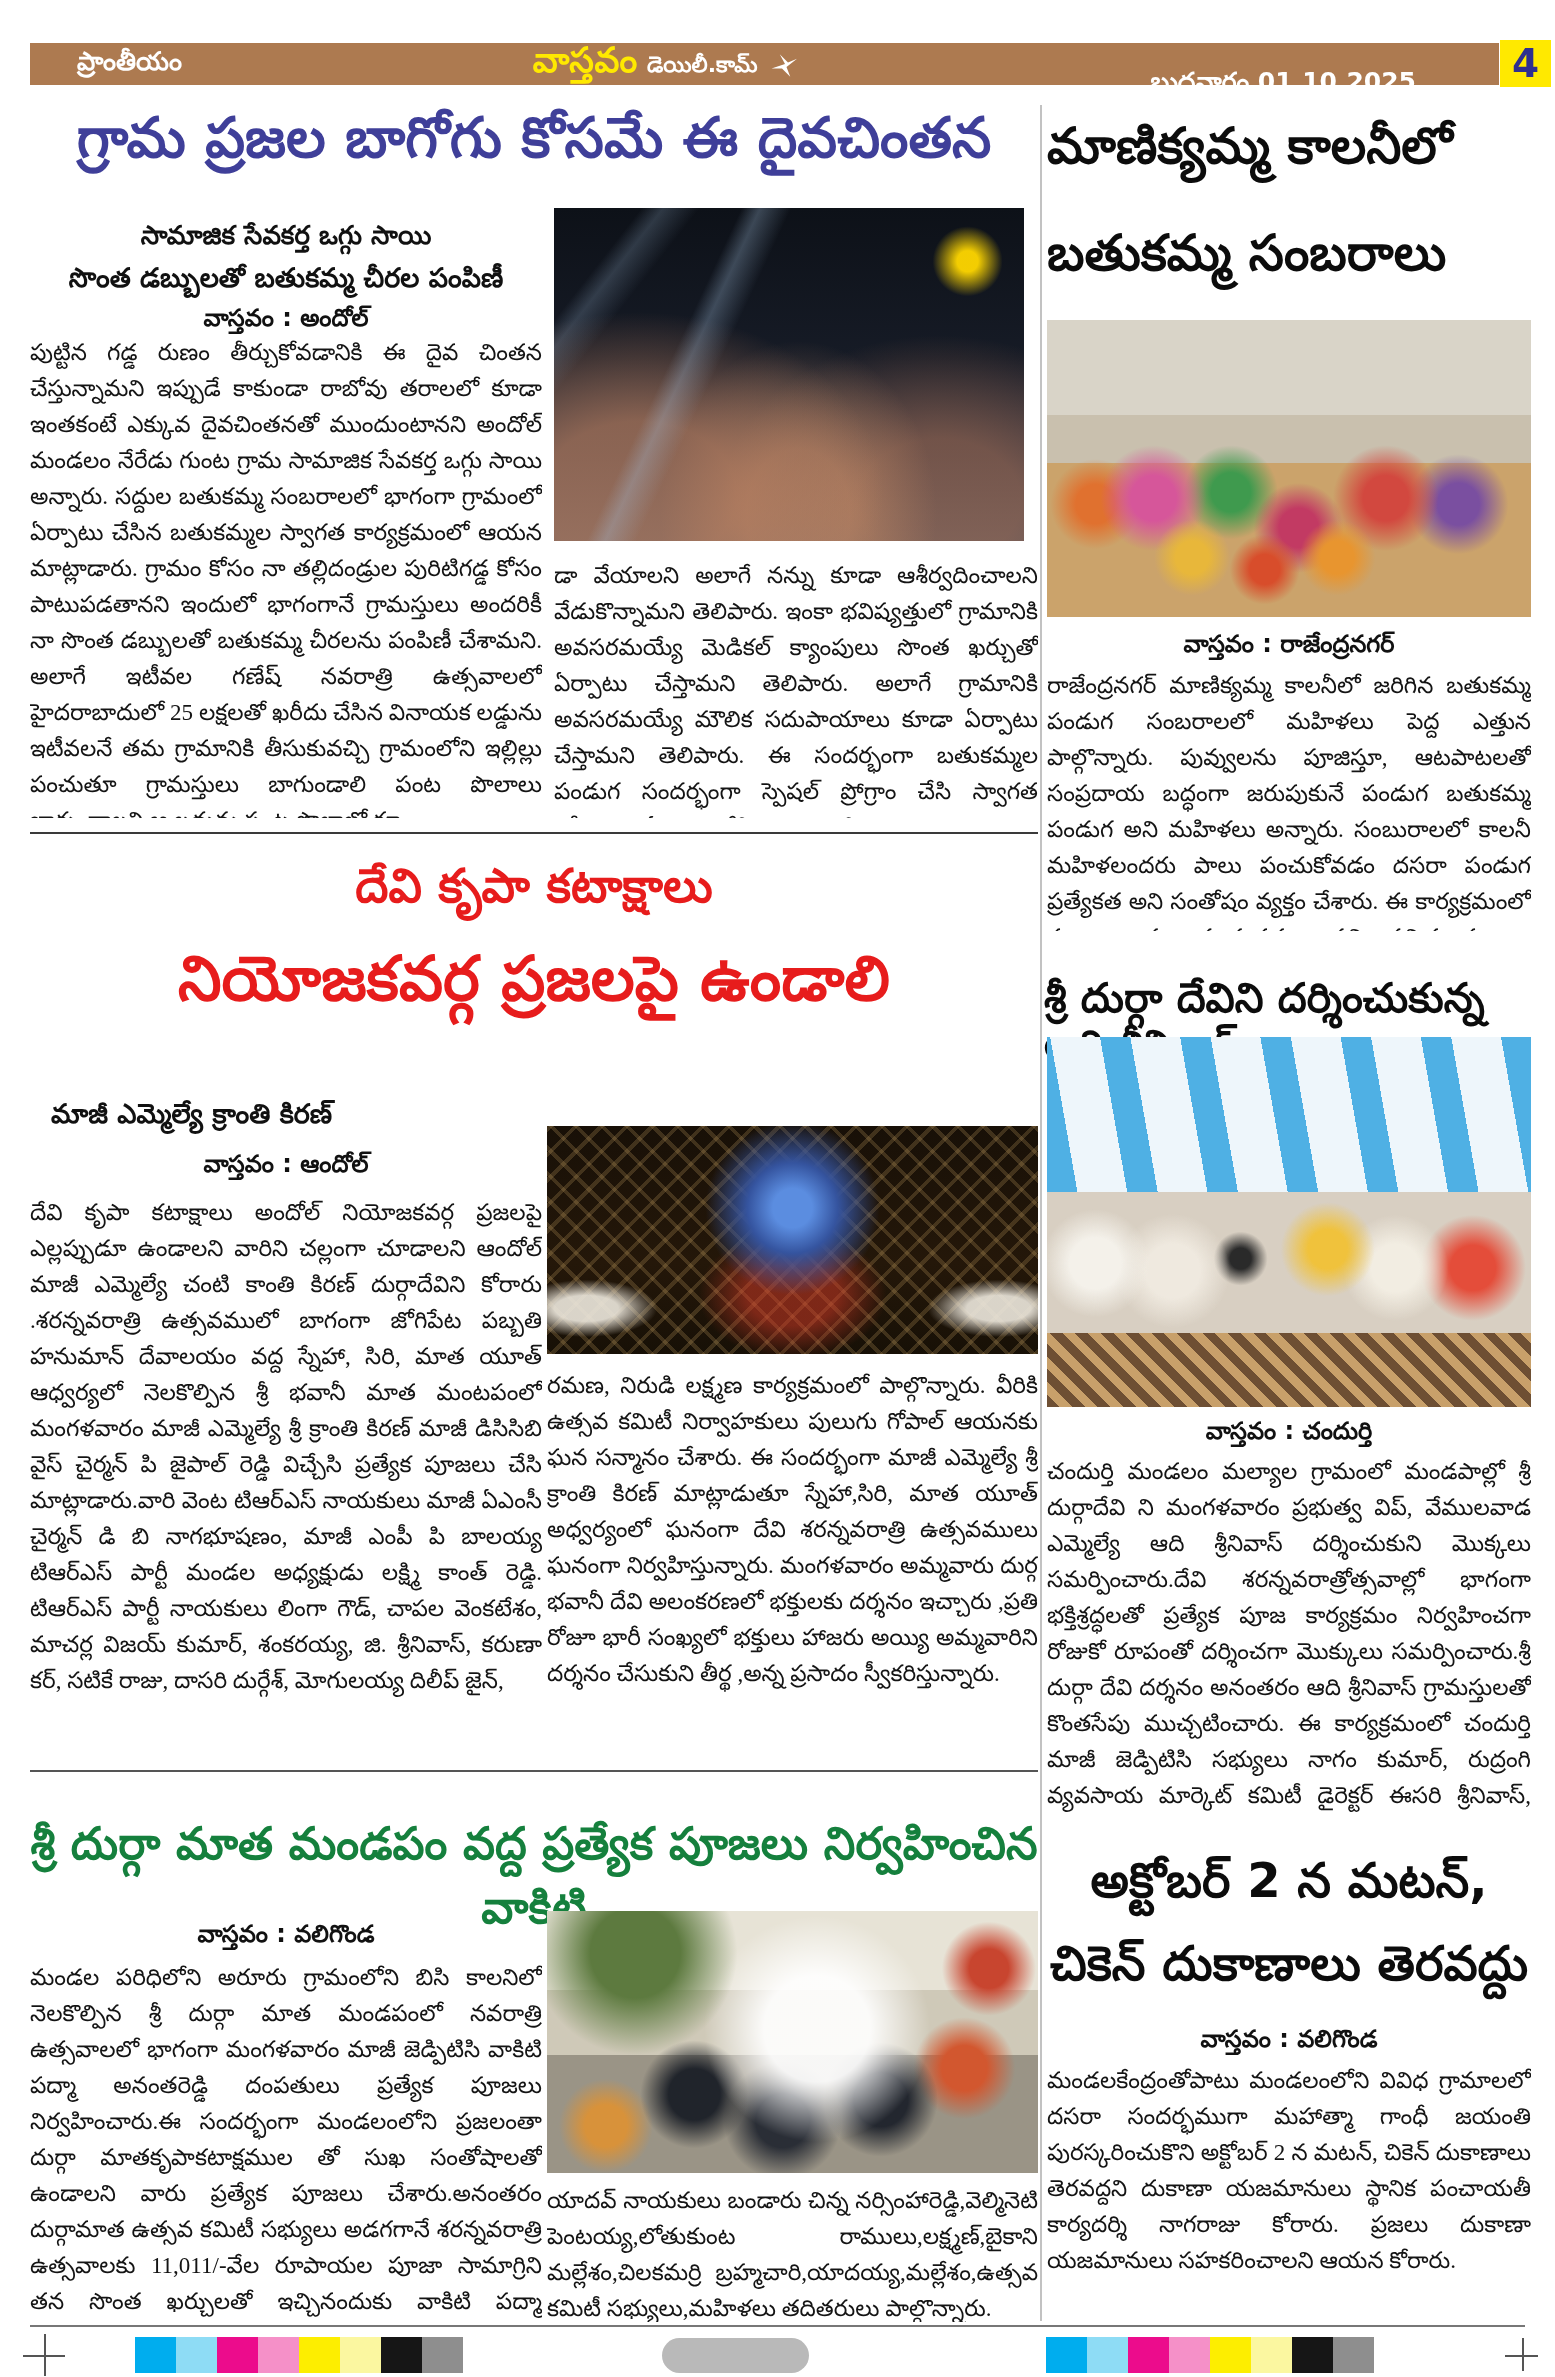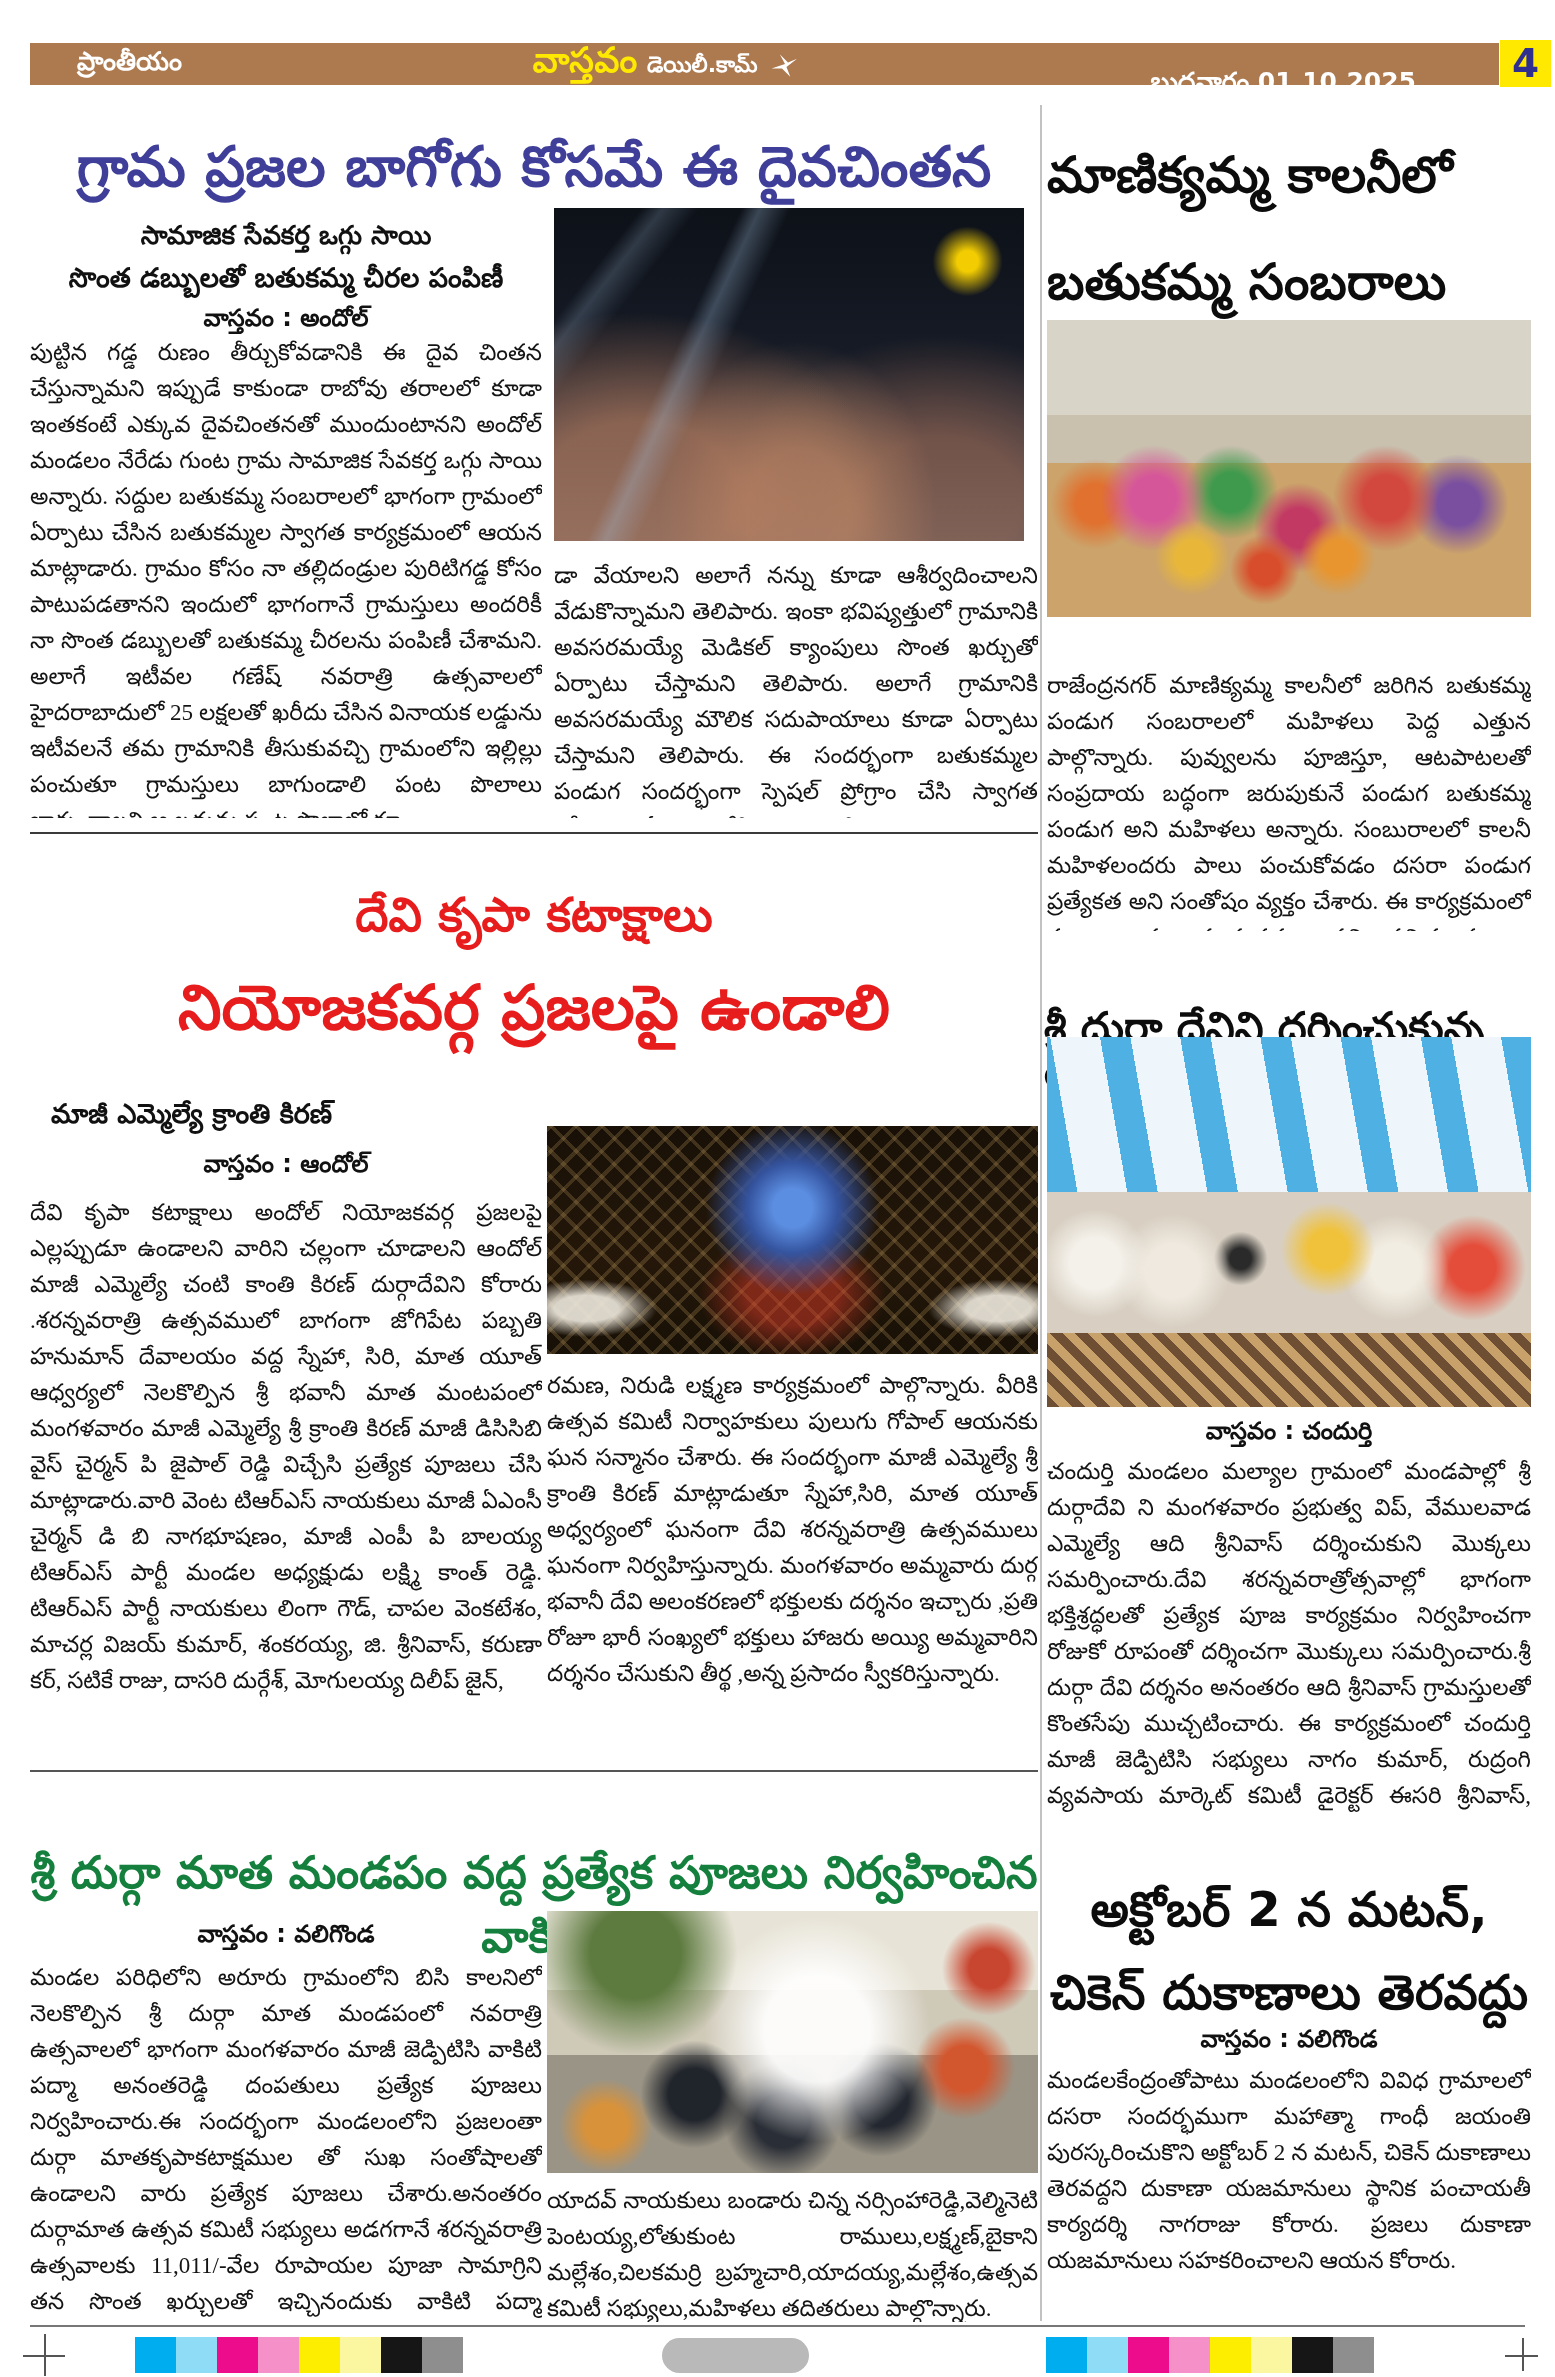--- a/index.html
+++ b/index.html
@@ -14,21 +14,21 @@
   .brand-group{display:flex;align-items:baseline;gap:9px;}
   .brand{color:#ffe900;font-size:35px;font-weight:bold;letter-spacing:0.8px;}
   .brand-suffix{color:#ffffff;font-size:22px;font-weight:bold;}
   .bird{width:33px;height:30px;align-self:center;}
   .date{margin-right:83px;color:#ffffff;font-size:25px;font-weight:bold;margin-top:40px;}
   .page-box{position:absolute;left:1500px;top:40px;width:51px;height:47px;background:#ffe900;
             display:flex;align-items:center;justify-content:center;}
   .page-box span{color:#2f2f8f;font-size:39px;font-weight:bold;font-family:"DejaVu Sans",sans-serif;}
 
   
-  .hl{font-family:"DejaVu Sans","Liberation Sans",sans-serif;font-weight:bold;position:absolute;margin-top:29px;}
+  .hl{font-family:"DejaVu Sans","Liberation Sans",sans-serif;font-weight:bold;position:absolute;}
   .center{text-align:center;}
   .body-text{position:absolute;font-size:23px;line-height:36px;text-align:justify;color:#141414;}
   .dateline{position:absolute;font-size:24px;font-weight:bold;text-align:center;
             font-family:"DejaVu Sans","Liberation Sans",sans-serif;color:#111;}
   .subhead{font-family:"DejaVu Sans","Liberation Sans",sans-serif;font-weight:bold;position:absolute;
            font-size:26px;color:#111;}
 
   
   .vrule{position:absolute;background:#c2c2c2;}
   .hrule{position:absolute;background:#3a3a3a;}
@@ -133,20 +133,21 @@
   <div class="subhead center" style="left:30px;top:220px;width:512px;font-size:26px;text-align:center;">సామాజిక సేవకర్త ఒగ్గు సాయి</div>
   <div class="subhead center" style="left:30px;top:262px;width:512px;font-size:27px;text-align:center;">సొంత డబ్బులతో బతుకమ్మ చీరల పంపిణీ</div>
   <div class="dateline" style="left:30px;top:304px;width:512px;">వాస్తవం : అందోల్</div>
   <div class="body-text" style="left:30px;top:335px;width:512px;height:483px;overflow:hidden;">పుట్టిన గడ్డ రుణం తీర్చుకోవడానికి ఈ దైవ చింతన చేస్తున్నామని ఇప్పుడే కాకుండా రాబోవు తరాలలో కూడా ఇంతకంటే ఎక్కువ దైవచింతనతో ముందుంటానని అందోల్ మండలం నేరేడు గుంట గ్రామ సామాజిక సేవకర్త ఒగ్గు సాయి అన్నారు. సద్దుల బతుకమ్మ సంబరాలలో భాగంగా గ్రామంలో ఏర్పాటు చేసిన బతుకమ్మల స్వాగత కార్యక్రమంలో ఆయన మాట్లాడారు. గ్రామం కోసం నా తల్లిదండ్రుల పురిటిగడ్డ కోసం పాటుపడతానని ఇందులో భాగంగానే గ్రామస్తులు అందరికీ నా సొంత డబ్బులతో బతుకమ్మ చీరలను పంపిణీ చేశామని. అలాగే ఇటీవల గణేష్ నవరాత్రి ఉత్సవాలలో హైదరాబాదులో 25 లక్షలతో ఖరీదు చేసిన వినాయక లడ్డును ఇటీవలనే తమ గ్రామానికి తీసుకువచ్చి గ్రామంలోని ఇల్లిల్లు పంచుతూ గ్రామస్తులు బాగుండాలి పంట పొలాలు బాగుండాలని ఆ లడ్డును పంట పొలాల్లో కూ</div>
   <div class="photo photo-night-crowd" style="left:554px;top:208px;width:470px;height:333px;"></div>
   <div class="body-text" style="left:554px;top:558px;width:484px;height:260px;overflow:hidden;">డా వేయాలని అలాగే నన్ను కూడా ఆశీర్వదించాలని వేడుకొన్నామని తెలిపారు. ఇంకా భవిష్యత్తులో గ్రామానికి అవసరమయ్యే మెడికల్ క్యాంపులు సొంత ఖర్చుతో ఏర్పాటు చేస్తామని తెలిపారు. అలాగే గ్రామానికి అవసరమయ్యే మౌలిక సదుపాయాలు కూడా ఏర్పాటు చేస్తామని తెలిపారు. ఈ సందర్భంగా బతుకమ్మల పండుగ సందర్భంగా స్పెషల్ ప్రోగ్రాం చేసి స్వాగత తోరణాలు ఏర్పాటుచేసి బౌరా అనిపించారు.</div>
 
   <div class="hl" style="left:1047px;top:226px;width:489px;font-size:50px;line-height:1.1;color:#0c0c0c;">బతుకమ్మ సంబరాలు</div>
   <div class="hl" style="left:1047px;top:119px;width:489px;font-size:50px;line-height:1.1;color:#0c0c0c;">మాణిక్యమ్మ కాలనీలో</div>
   <div class="photo photo-bathukamma" style="left:1047px;top:320px;width:484px;height:297px;"></div>
+  <div class="dateline" style="left:1047px;top:630px;width:484px;">వాస్తవం : రాజేంద్రనగర్</div>
   <div class="body-text" style="left:1047px;top:668px;width:484px;height:263px;overflow:hidden;">రాజేంద్రనగర్ మాణిక్యమ్మ కాలనీలో జరిగిన బతుకమ్మ పండుగ సంబరాలలో మహిళలు పెద్ద ఎత్తున పాల్గొన్నారు. పువ్వులను పూజిస్తూ, ఆటపాటలతో సంప్రదాయ బద్ధంగా జరుపుకునే పండుగ బతుకమ్మ పండుగ అని మహిళలు అన్నారు. సంబురాలలో కాలనీ మహిళలందరు పాలు పంచుకోవడం దసరా పండుగ ప్రత్యేకత అని సంతోషం వ్యక్తం చేశారు. ఈ కార్యక్రమంలో మంజుల, పత్యార సువర్ణ, వాసవి, పవిత్ర, సంధ్యా, అరుణ, లావణ్య, లక్ష్మి, అన్నపూర్ణ, శిరీష, కీర్తన, మానస, శృతి, కాల నీవాసులు పాల్గొన్నారు.</div>
 
   <div class="hl center" style="left:30px;top:858px;width:1008px;font-size:47px;color:#e71c1c;">దేవి కృపా కటాక్షాలు</div>
   <div class="hl center" style="left:30px;top:942px;width:1008px;font-size:62px;color:#e71c1c;">నియోజకవర్గ ప్రజలపై ఉండాలి</div>
   <div class="subhead" style="left:51px;top:1072px;width:451px;font-size:27px;margin-top:26px;">మాజీ ఎమ్మెల్యే క్రాంతి కిరణ్</div>
   <div class="dateline" style="left:30px;top:1150px;width:512px;">వాస్తవం : ఆందోల్</div>
   <div class="photo photo-durga-pandal" style="left:547px;top:1126px;width:491px;height:228px;"></div>
   <div class="body-text" style="left:30px;top:1195px;width:512px;height:561px;overflow:hidden;">దేవి కృపా కటాక్షాలు అందోల్ నియోజకవర్గ ప్రజలపై ఎల్లప్పుడూ ఉండాలని వారిని చల్లంగా చూడాలని ఆందోల్ మాజీ ఎమ్మెల్యే చంటి కాంతి కిరణ్ దుర్గాదేవిని కోరారు .శరన్నవరాత్రి ఉత్సవములో బాగంగా జోగిపేట పబ్బతి హనుమాన్ దేవాలయం వద్ద స్నేహా, సిరి, మాత యూత్ ఆధ్వర్యలో నెలకొల్పిన శ్రీ భవానీ మాత మంటపంలో మంగళవారం మాజీ ఎమ్మెల్యే శ్రీ క్రాంతి కిరణ్ మాజీ డిసిసిబి వైస్ చైర్మన్ పి జైపాల్ రెడ్డి విచ్చేసి ప్రత్యేక పూజలు చేసి మాట్లాడారు.వారి వెంట టిఆర్ఎస్ నాయకులు మాజీ ఏఎంసీ చైర్మన్ డి బి నాగభూషణం, మాజీ ఎంపీ పి బాలయ్య టిఆర్ఎస్ పార్టీ మండల అధ్యక్షుడు లక్ష్మి కాంత్ రెడ్డి. టిఆర్ఎస్ పార్టీ నాయకులు లింగా గౌడ్, చాపల వెంకటేశం, మాచర్ల విజయ్ కుమార్, శంకరయ్య, జి. శ్రీనివాస్, కరుణా కర్, సటికే రాజు, దాసరి దుర్గేశ్, మోగులయ్య దిలీప్ జైన్,</div>
   <div class="body-text" style="left:547px;top:1368px;width:491px;height:387px;overflow:hidden;">రమణ, నిరుడి లక్ష్మణ కార్యక్రమంలో పాల్గొన్నారు. వీరికి ఉత్సవ కమిటీ నిర్వాహకులు పులుగు గోపాల్ ఆయనకు ఘన సన్మానం చేశారు. ఈ సందర్భంగా మాజీ ఎమ్మెల్యే శ్రీ క్రాంతి కిరణ్ మాట్లాడుతూ స్నేహా,సిరి, మాత యూత్ అధ్వర్యంలో ఘనంగా దేవి శరన్నవరాత్రి ఉత్సవములు ఘనంగా నిర్వహిస్తున్నారు. మంగళవారం అమ్మవారు దుర్గ భవానీ దేవి అలంకరణలో భక్తులకు దర్శనం ఇచ్చారు ,ప్రతి రోజూ భారీ సంఖ్యలో భక్తులు హాజరు అయ్యి అమ్మవారిని దర్శనం చేసుకుని తీర్థ ,అన్న ప్రసాదం స్వీకరిస్తున్నారు.</div>
 

